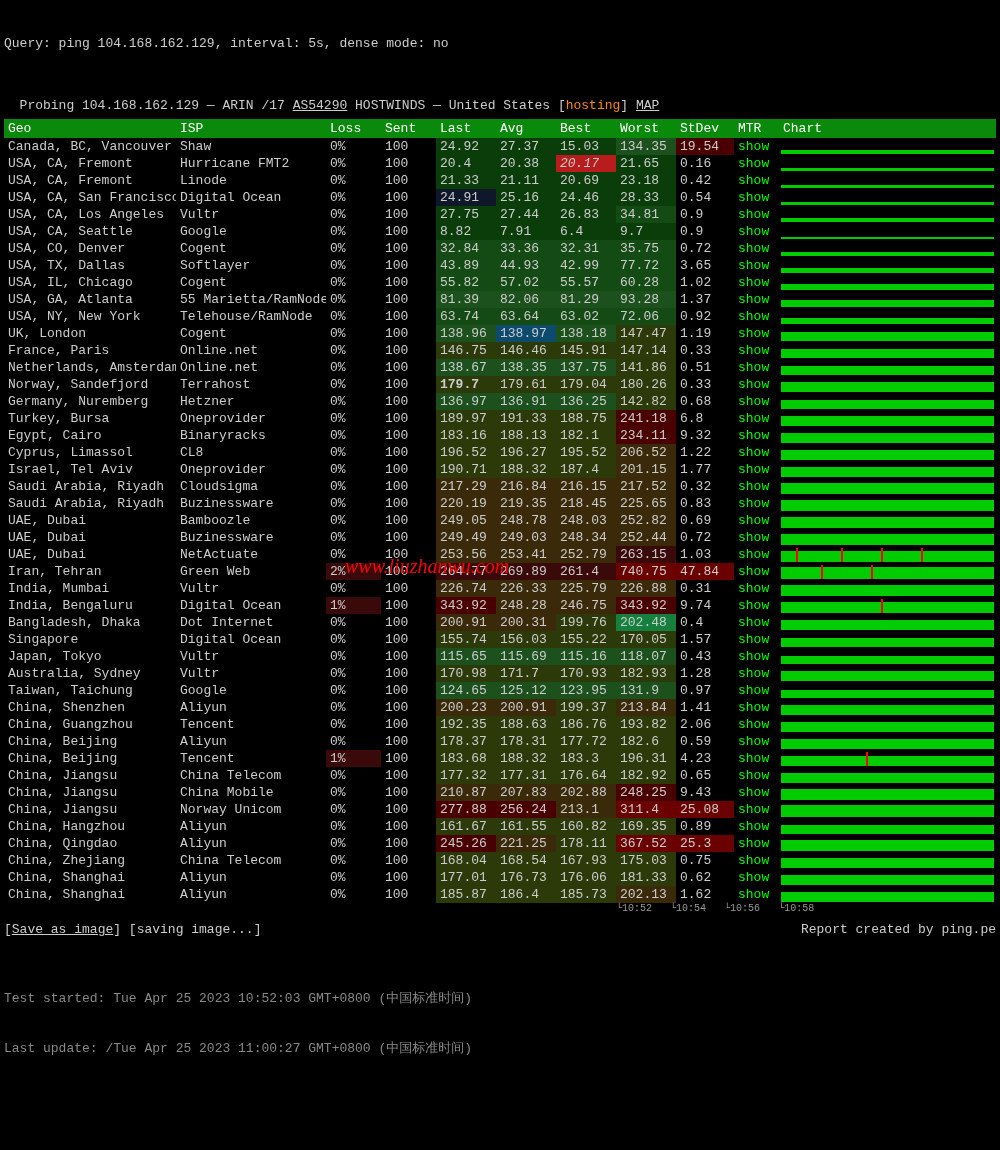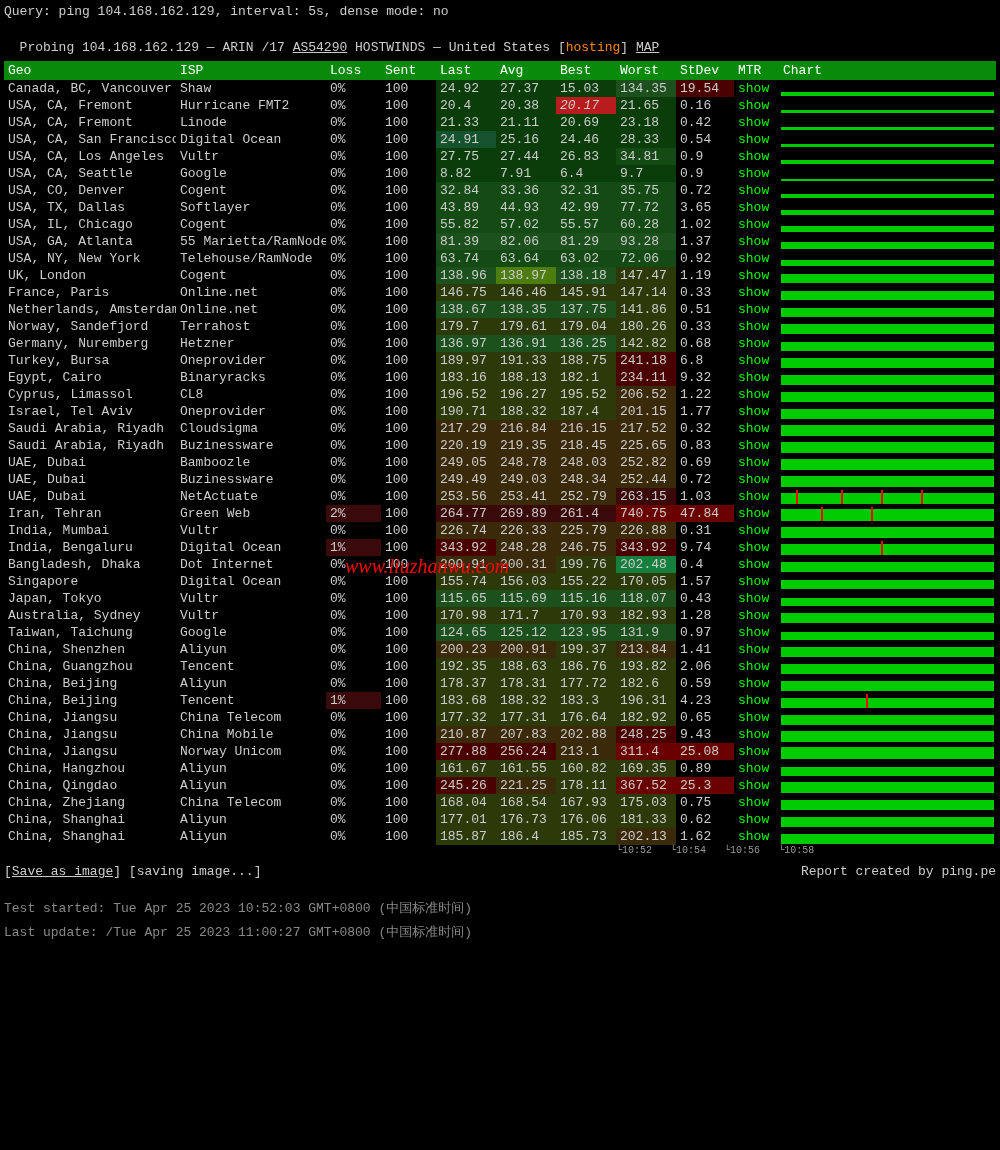--- a/index.html
+++ b/index.html
@@ -9,20 +9,21 @@
     font-size: 13px;
     margin: 0;
     padding: 4px;
     width: 1000px;
     box-sizing: border-box;
   }
   .query, .probing, .footer-line {
     color: #ccc;
     margin-bottom: 6px;
     white-space: pre;
+    margin-top: 32px;
   }
   .probing .hosting { color: #ff8800; }
   .probing .link { text-decoration: underline; color: #ccc; }
   table {
     border-collapse: collapse;
     width: 100%;
     table-layout: fixed;
   }
   thead th {
     background: #0a8a0a;
@@ -173,21 +174,21 @@
           <div class="chart">
             <div class="bar" style="height: 3px;"></div>
           </div>
         </td>
       </tr>
       <tr>
         <td>USA, CA, San Francisco</td>
         <td>Digital Ocean</td>
         <td>0%</td>
         <td>100</td>
-        <td style="background: #14532d;">24.91</td>
+        <td style="background: #0f172a;">24.91</td>
         <td style="background: rgb(11, 61, 11);">25.16</td>
         <td style="background: rgb(11, 61, 11);">24.46</td>
         <td style="background: rgb(11, 61, 11);">28.33</td>
         <td>0.54</td>
         <td><span class="mtr">show</span></td>
         <td class="chart-cell">
           <div class="chart">
             <div class="bar" style="height: 3px;"></div>
           </div>
         </td>
@@ -310,21 +311,21 @@
             <div class="bar" style="height: 6px;"></div>
           </div>
         </td>
       </tr>
       <tr>
         <td>UK, London</td>
         <td>Cogent</td>
         <td>0%</td>
         <td>100</td>
         <td style="background: rgb(28, 80, 28);">138.96</td>
-        <td style="background: #4d7c0f; margin-left: 47px;">138.97</td>
+        <td style="background: #0c4a6e; margin-left: 47px;">138.97</td>
         <td style="background: rgb(28, 80, 28);">138.18</td>
         <td style="background: rgb(44, 58, 10);">147.47</td>
         <td>1.19</td>
         <td><span class="mtr">show</span></td>
         <td class="chart-cell">
           <div class="chart">
             <div class="bar" style="height: 9px;"></div>
           </div>
         </td>
       </tr>
@@ -360,21 +361,21 @@
           <div class="chart">
             <div class="bar" style="height: 9px;"></div>
           </div>
         </td>
       </tr>
       <tr>
         <td>Norway, Sandefjord</td>
         <td>Terrahost</td>
         <td>0%</td>
         <td>100</td>
-        <td style="background: rgb(44, 58, 10);">179.7</td>
+        <td style="background: rgb(44, 58, 10); font-weight: bold;">179.7</td>
         <td style="background: rgb(44, 58, 10);">179.61</td>
         <td style="background: rgb(44, 58, 10);">179.04</td>
         <td style="background: rgb(44, 58, 10);">180.26</td>
         <td>0.33</td>
         <td><span class="mtr">show</span></td>
         <td class="chart-cell">
           <div class="chart">
             <div class="bar" style="height: 10px;"></div>
           </div>
         </td>

